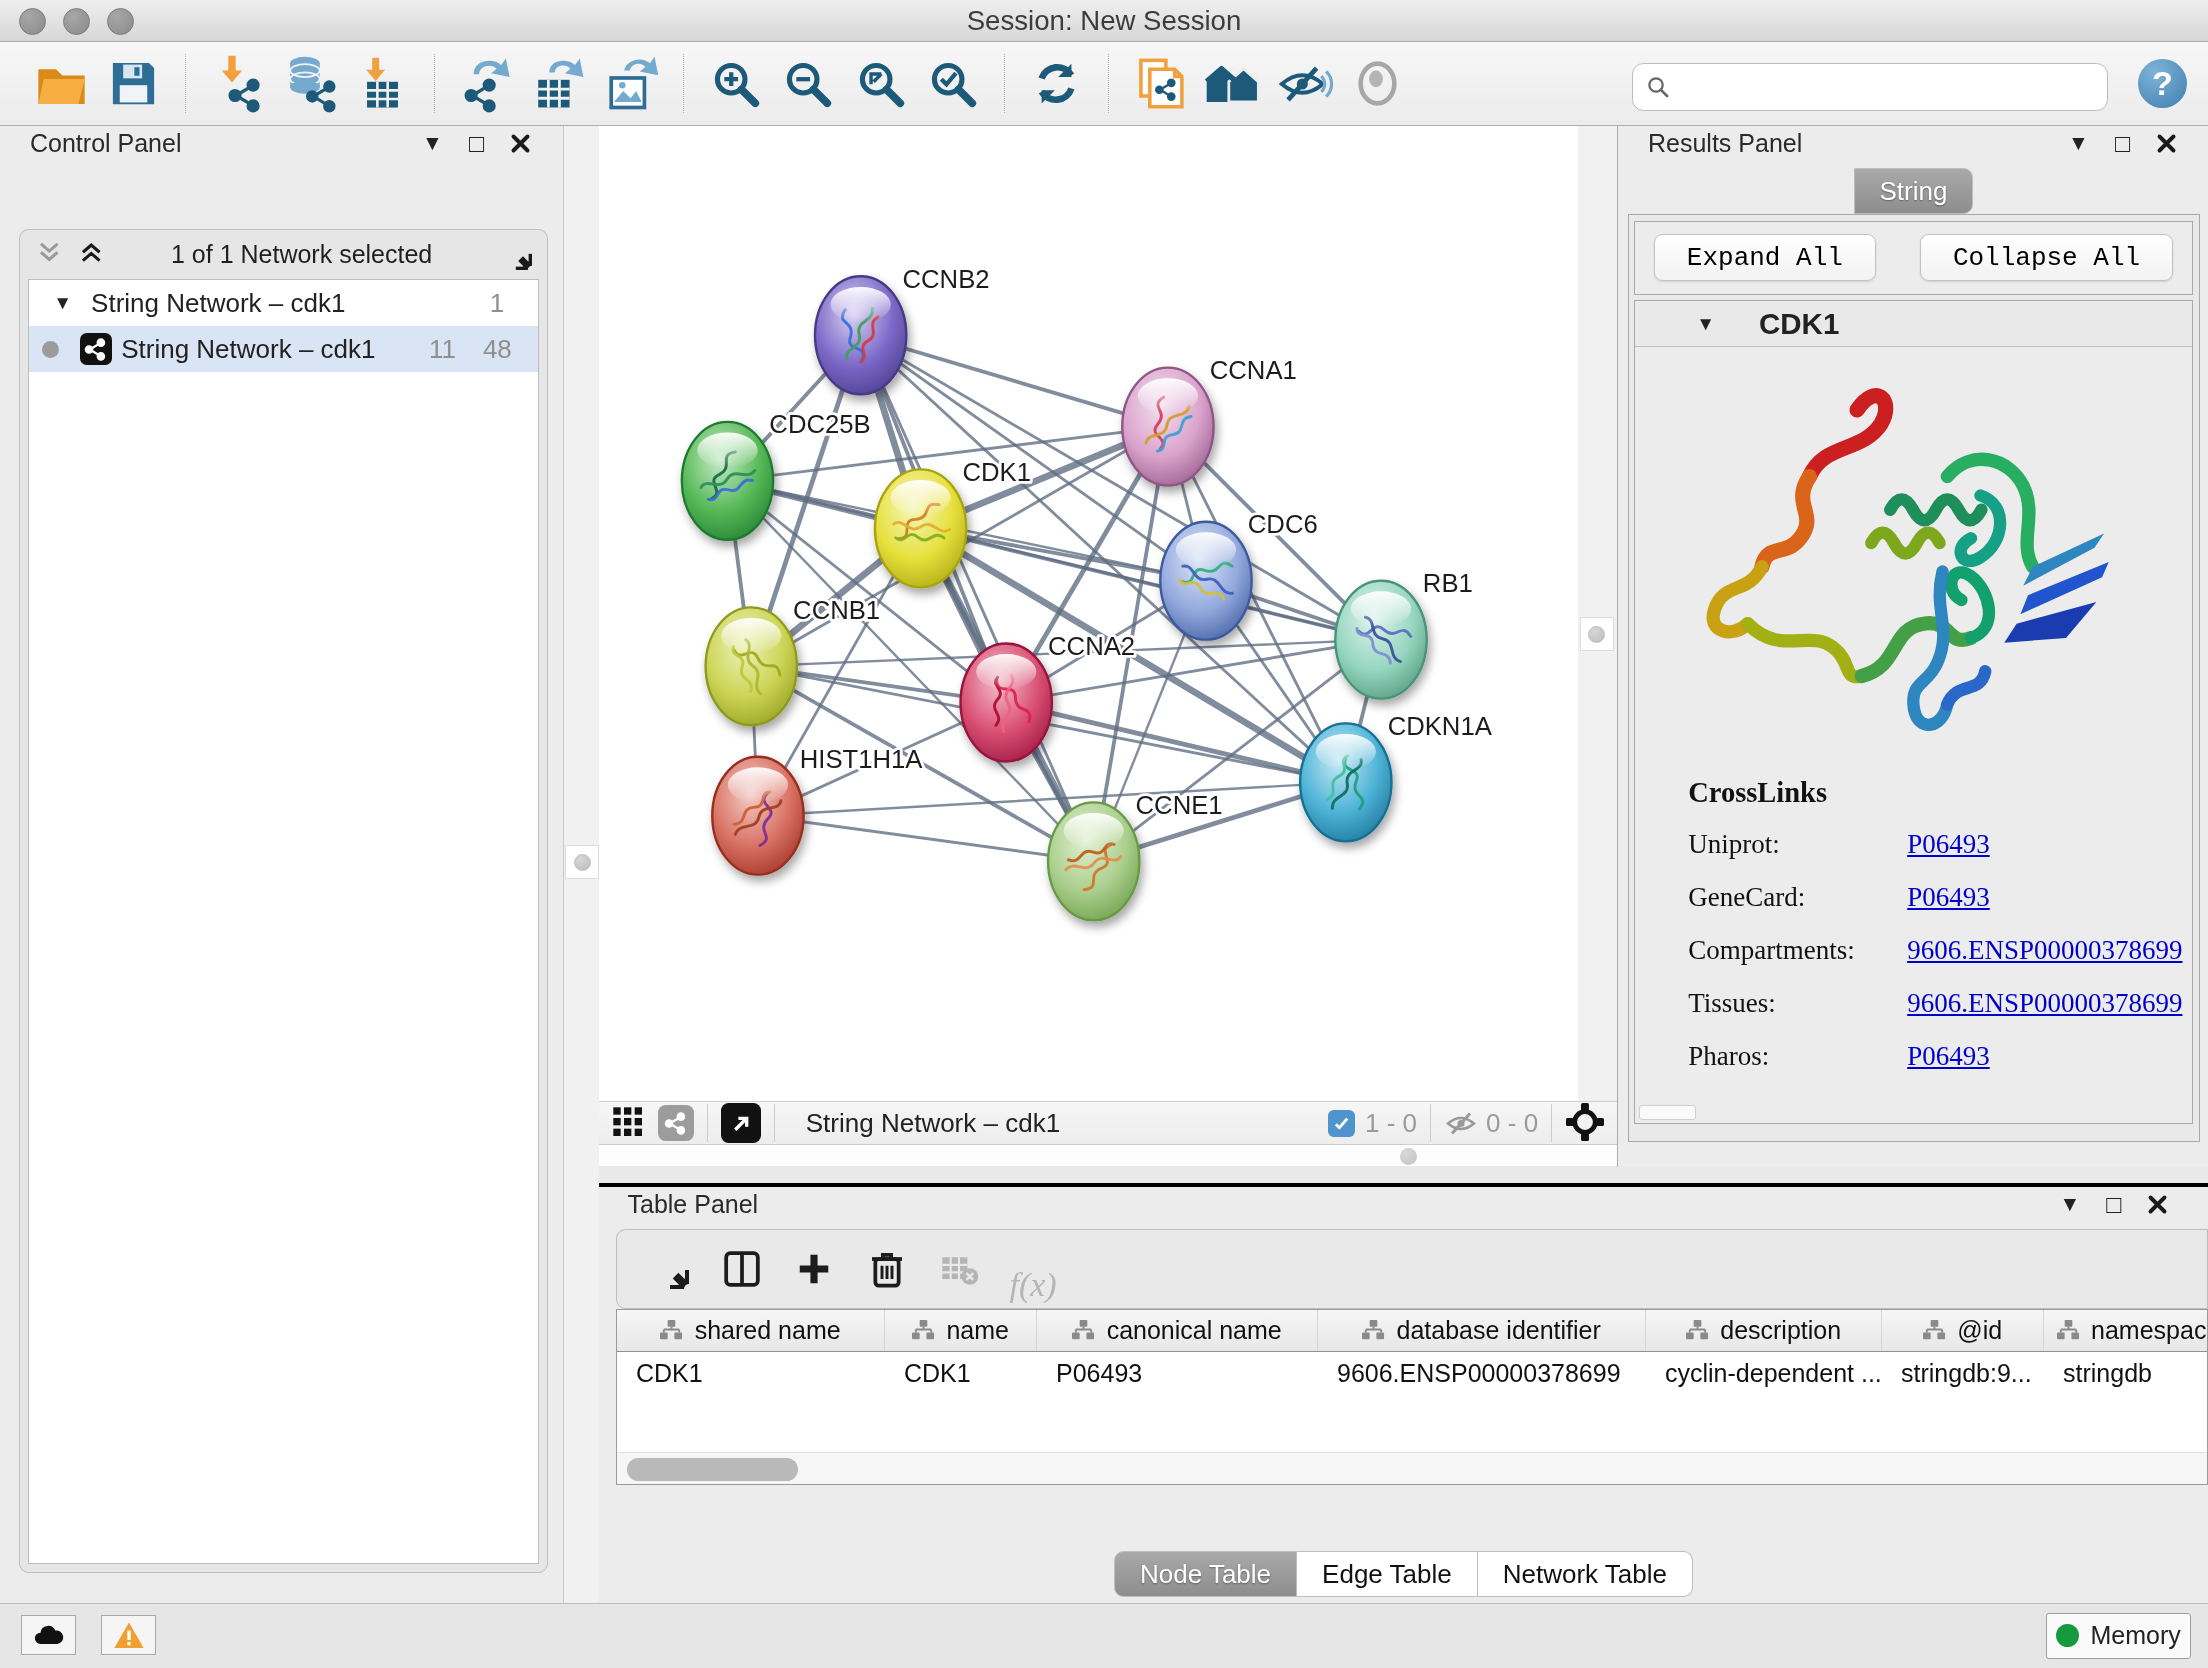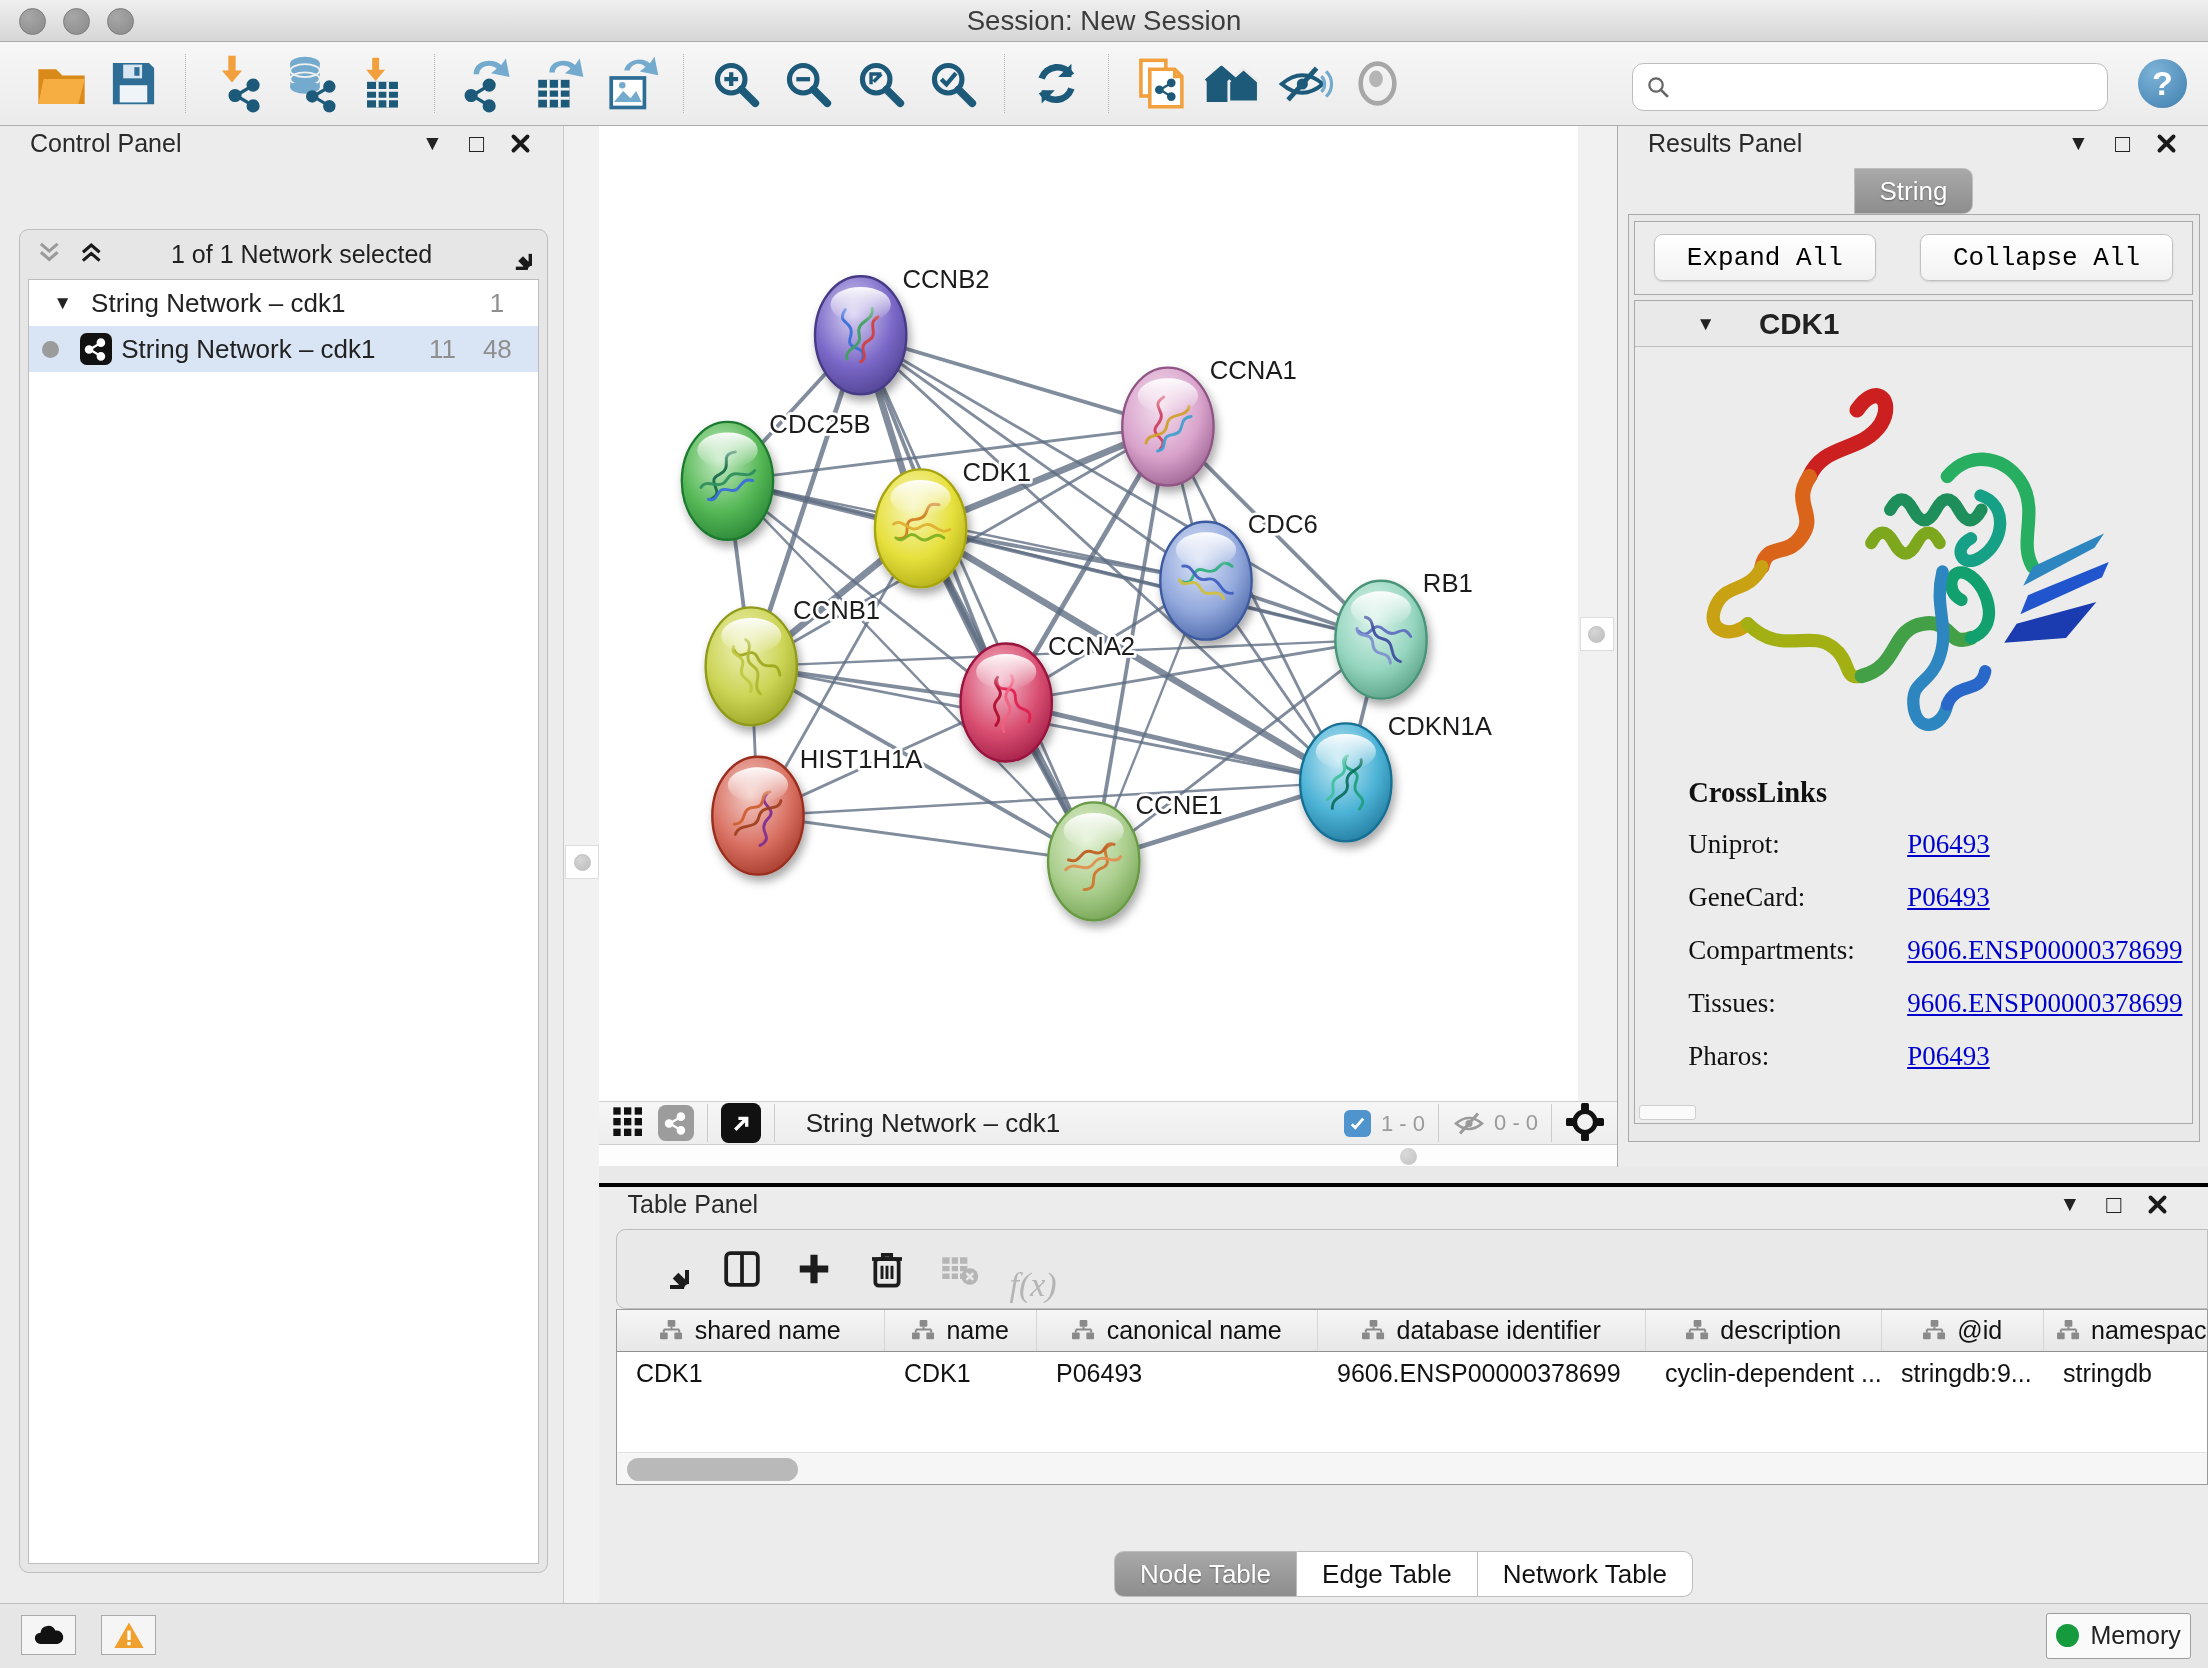--- a/index.html
+++ b/index.html
@@ -67,21 +67,21 @@
   .grab-dot { width:17px; height:17px; border-radius:50%;
     background:radial-gradient(circle at 35% 30%, #d6d6d6, #bdbdbd); border:1px solid #c0c0c0; }
 
   
   #net-canvas { position:absolute; left:599px; top:126px; width:979px; height:976px; background:#fff; }
   #net-toolbar { position:absolute; left:599px; top:1101px; width:1018px; height:44px;
     background:linear-gradient(#f6f6f6,#ededed); border-top:1px solid #cfcfcf; border-bottom:1px solid #cfcfcf;
     display:flex; align-items:center; padding:0 13.3px; }
   .nt-sep { width:0; height:38px; border-left:1px solid #cccccc; margin:0 13.3px; }
   #net-name { font-size:26px; color:#222; margin-left:17px; }
-  .nt-stat { color:#9a9a9a; font-size:22px; display:flex; align-items:flex-end; gap:9.5px; }
+  .nt-stat { color:#9a9a9a; font-size:26px; display:flex; align-items:center; gap:9.5px; }
   .checkbox-blue { width:27px; height:27px; border-radius:5.7px; background:#4f94cd; display:flex; align-items:center; justify-content:center; }
   .blackbtn { width:40px; height:40px; border-radius:7.6px; background:#111; display:flex; align-items:center; justify-content:center; }
   .graybtn  { width:36px; height:36px; border-radius:7.6px; background:#9c9c9c; display:flex; align-items:center; justify-content:center; }
   #net-substrip { position:absolute; left:599px; top:1145px; width:1018px; height:21px; background:#fdfdfd; }
   #net-substrip .pilldot { position:absolute; left:801px; top:2.9px; width:17px; height:17px; border-radius:50%;
     background:radial-gradient(circle at 35% 30%, #d9d9d9, #c2c2c2); }
   #splitter-band { position:absolute; left:599px; top:1166px; right:0; height:17px; background:#e9e9e9; }
 
   
   #results-panel { position:absolute; left:1617px; top:126px; width:592px; height:1041px;

